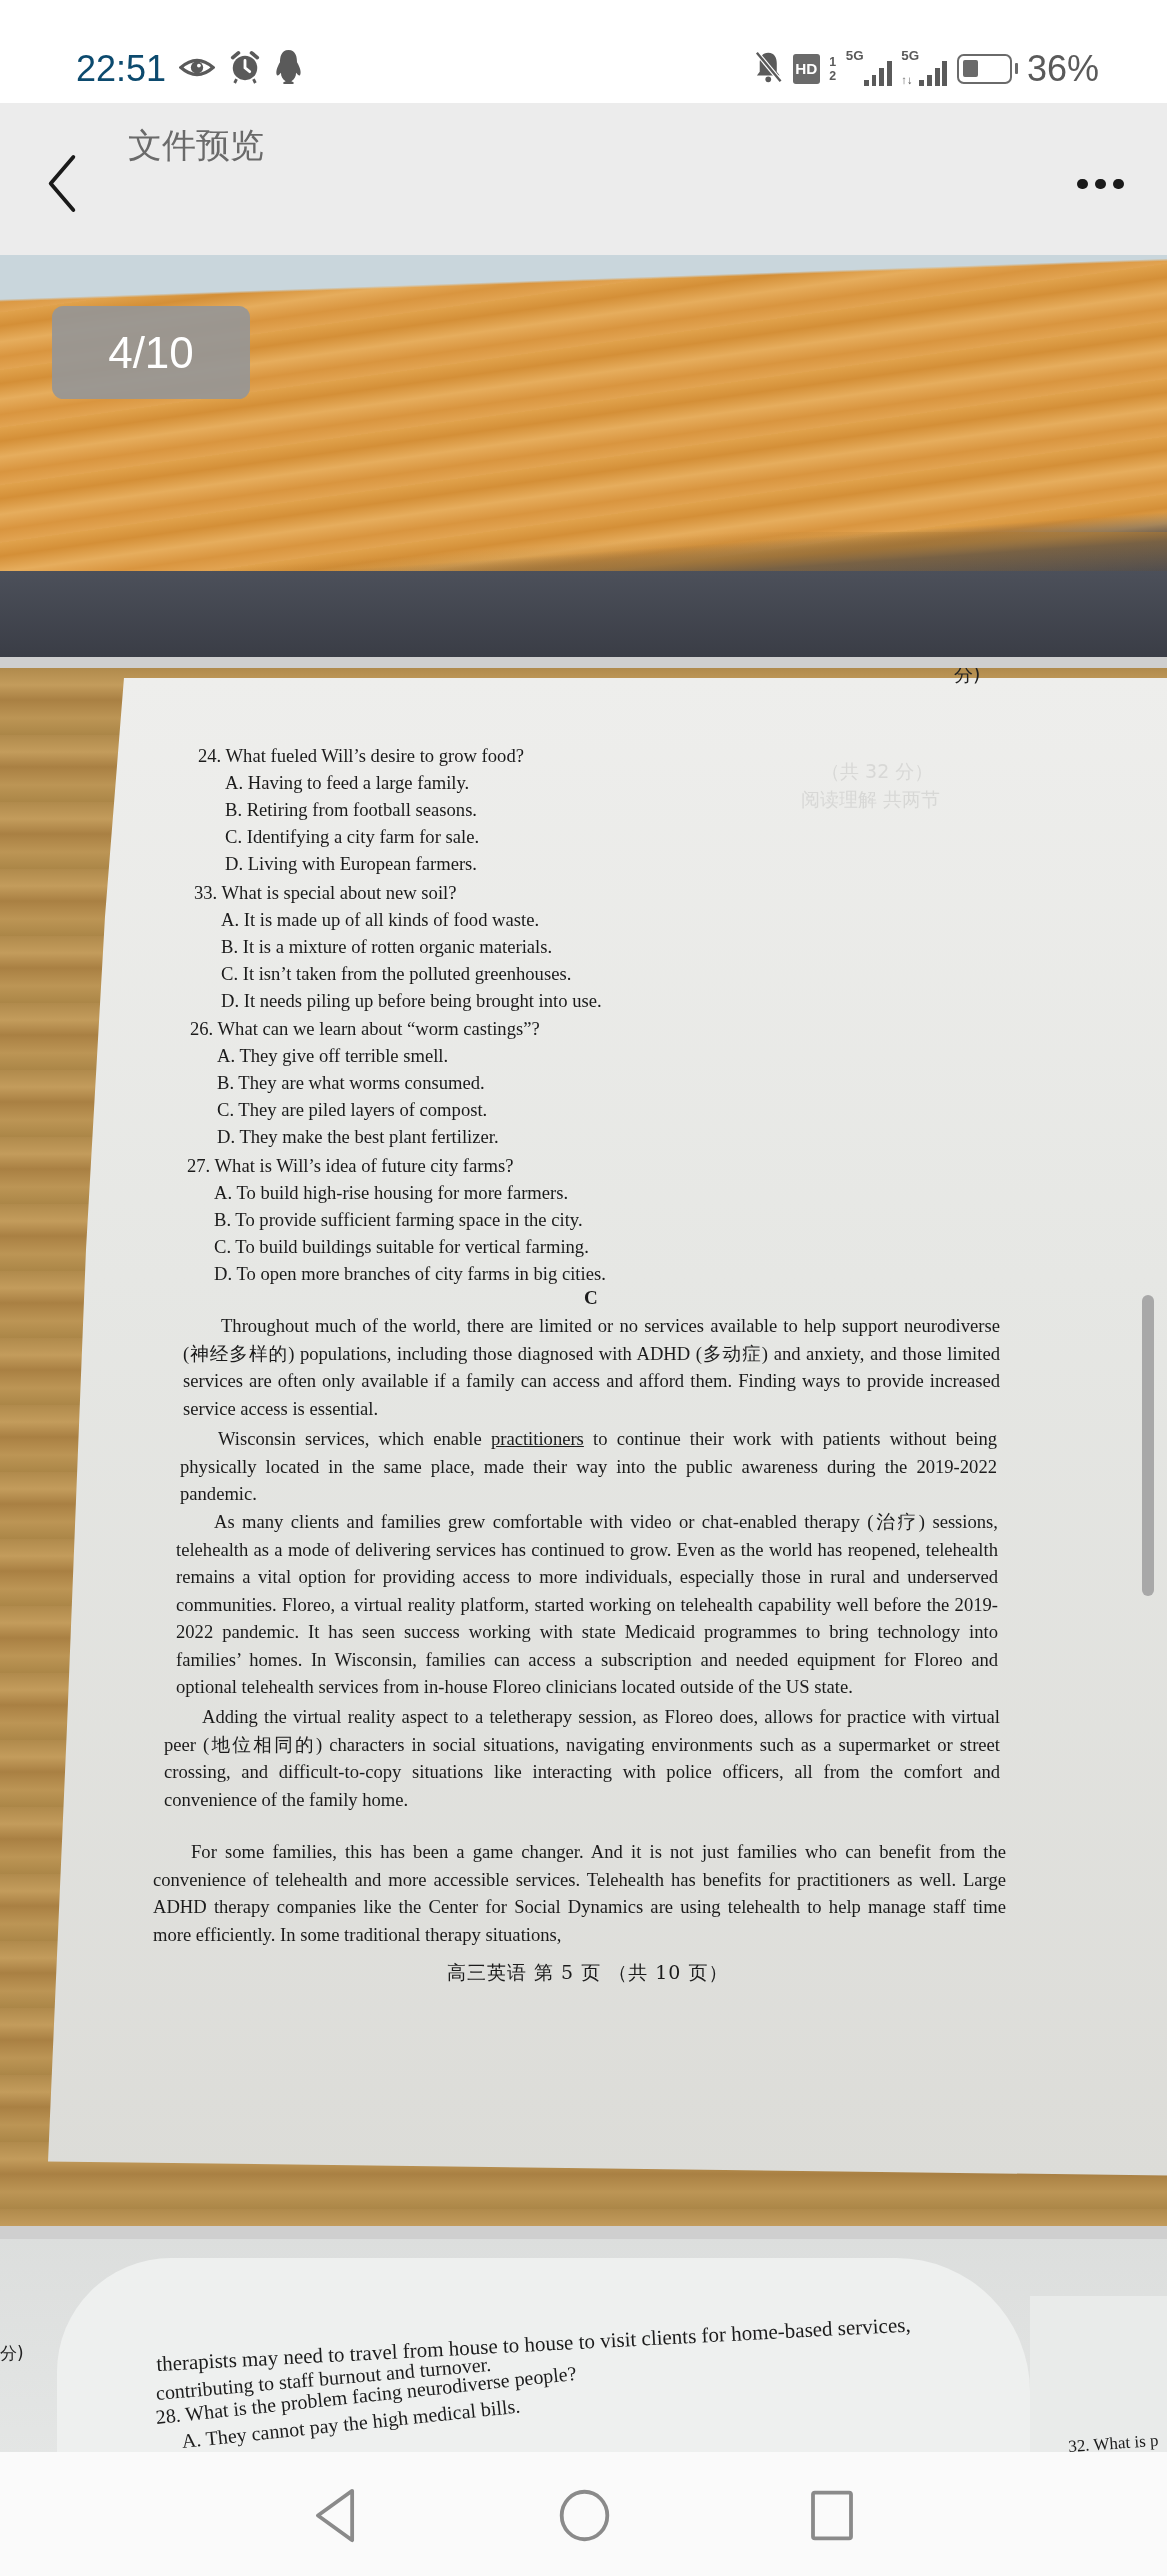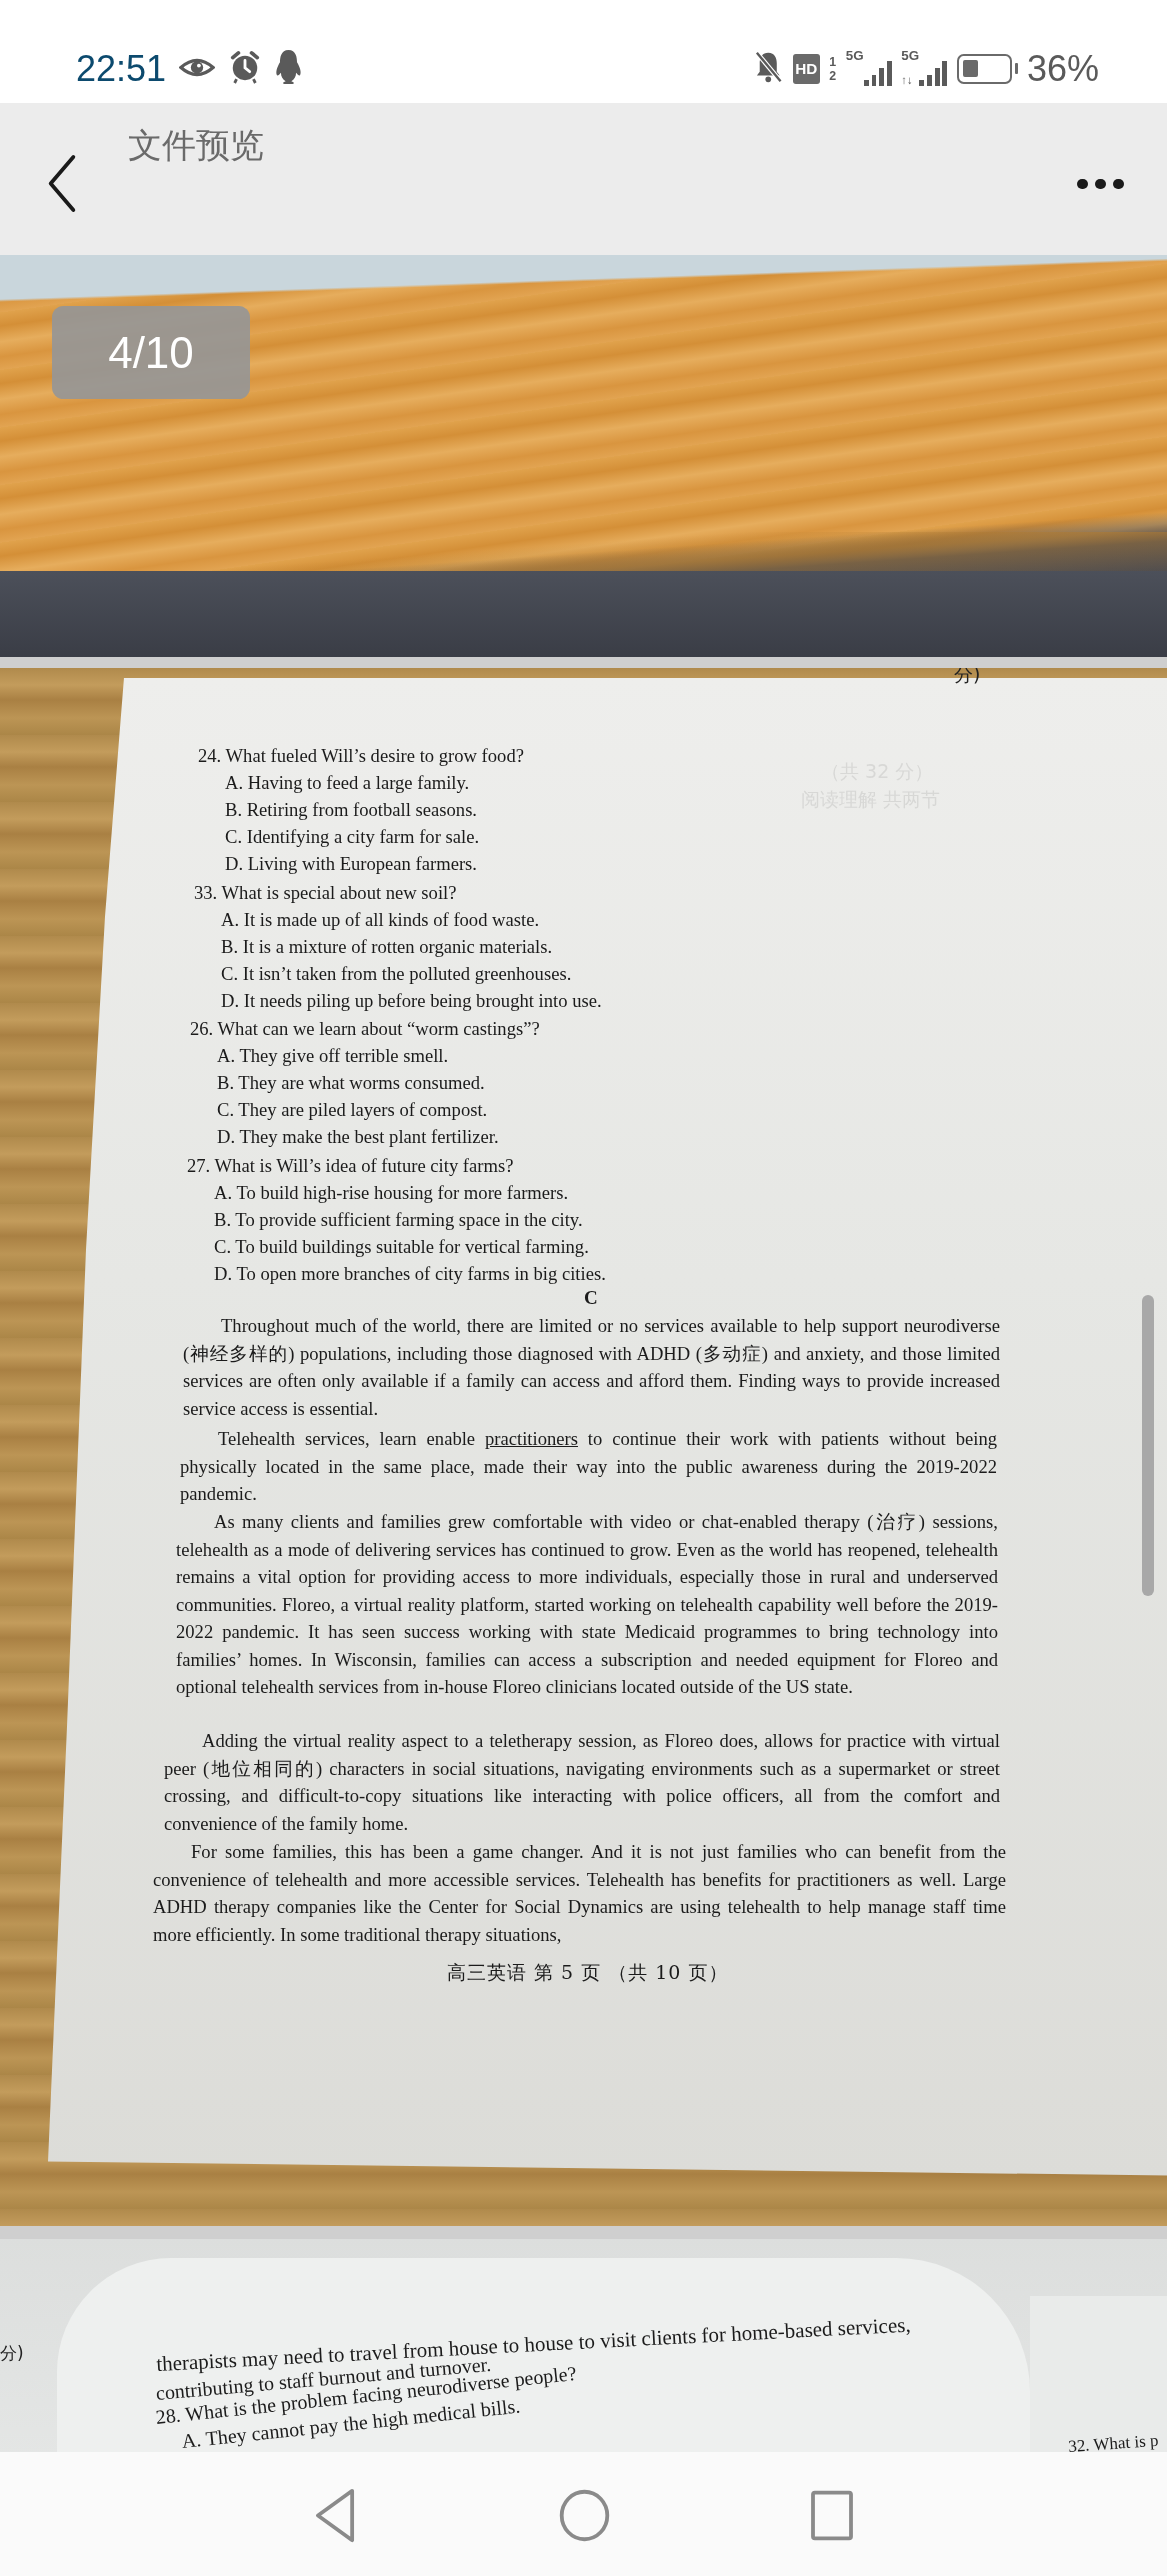--- a/index.html
+++ b/index.html
@@ -218,26 +218,26 @@
         <div class="q-opt">C. To build buildings suitable for vertical farming.</div>
         <div class="q-opt">D. To open more branches of city farms in big cities.</div>
       </div>
 
       <div class="section-letter" style="top:619px;">C</div>
 
       <div class="article" style="left:183px;top:644px;width:817px;">
         <p>Throughout much of the world, there are limited or no services available to help support neurodiverse (神经多样的) populations, including those diagnosed with ADHD (多动症) and anxiety, and those limited services are often only available if a family can access and afford them. Finding ways to provide increased service access is essential.</p>
       </div>
       <div class="article" style="left:180px;top:757px;width:817px;">
-        <p><span>Telehealth services, learn enable </span><span class="u">practitioners</span><span> to continue their work with patients without being physically located in the same place, made their way into the public awareness during the 2019-2022 pandemic.</span></p>
+        <p><span>Wisconsin services, which enable </span><span class="u">practitioners</span><span> to continue their work with patients without being physically located in the same place, made their way into the public awareness during the 2019-2022 pandemic.</span></p>
       </div>
       <div class="article" style="left:176px;top:840px;width:822px;">
         <p>As many clients and families grew comfortable with video or chat-enabled therapy (治疗) sessions, telehealth as a mode of delivering services has continued to grow. Even as the world has reopened, telehealth remains a vital option for providing access to more individuals, especially those in rural and underserved communities. Floreo, a virtual reality platform, started working on telehealth capability well before the 2019-2022 pandemic. It has seen success working with state Medicaid programmes to bring technology into families’ homes. In Wisconsin, families can access a subscription and needed equipment for Floreo and optional telehealth services from in-house Floreo clinicians located outside of the US state.</p>
       </div>
-      <div class="article" style="left:164px;top:1059px;width:836px;">
+      <div class="article" style="left:164px;top:1035px;width:836px;">
         <p>Adding the virtual reality aspect to a teletherapy session, as Floreo does, allows for practice with virtual peer (地位相同的) characters in social situations, navigating environments such as a supermarket or street crossing, and difficult-to-copy situations like interacting with police officers, all from the comfort and convenience of the family home.</p>
       </div>
       <div class="article" style="left:153px;top:1170px;width:853px;">
         <p>For some families, this has been a game changer. And it is not just families who can benefit from the convenience of telehealth and more accessible services. Telehealth has benefits for practitioners as well. Large ADHD therapy companies like the Center for Social Dynamics are using telehealth to help manage staff time more efficiently. In some traditional therapy situations,</p>
       </div>
 
       <div class="page-footer" style="top:1292px;">高三英语 第 5 页 （共 10 页）</div>
     </div>
   </div>
 

